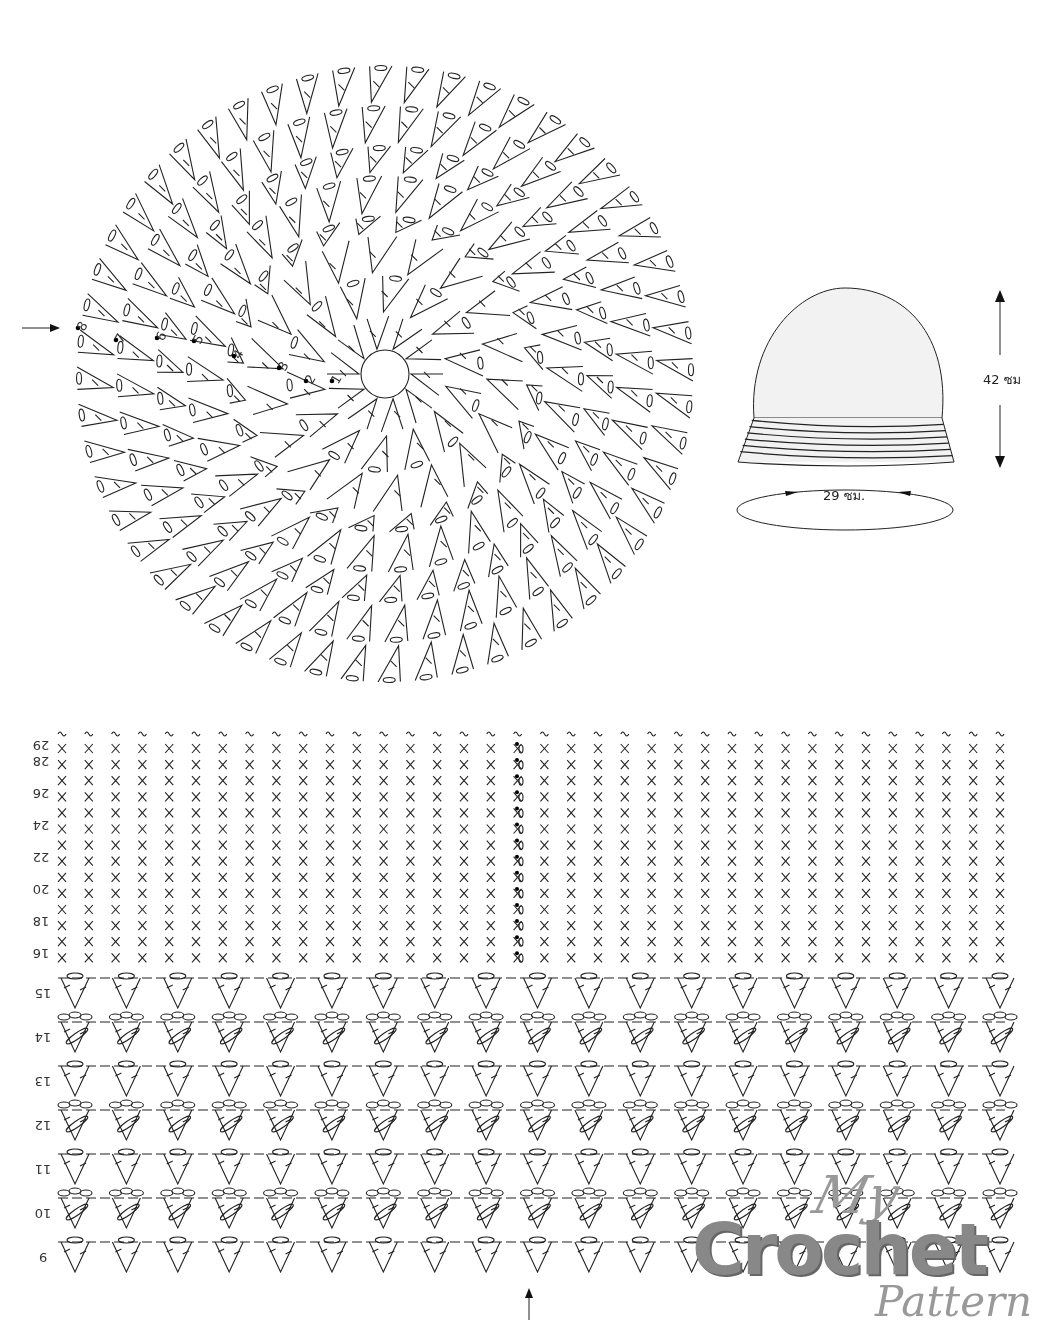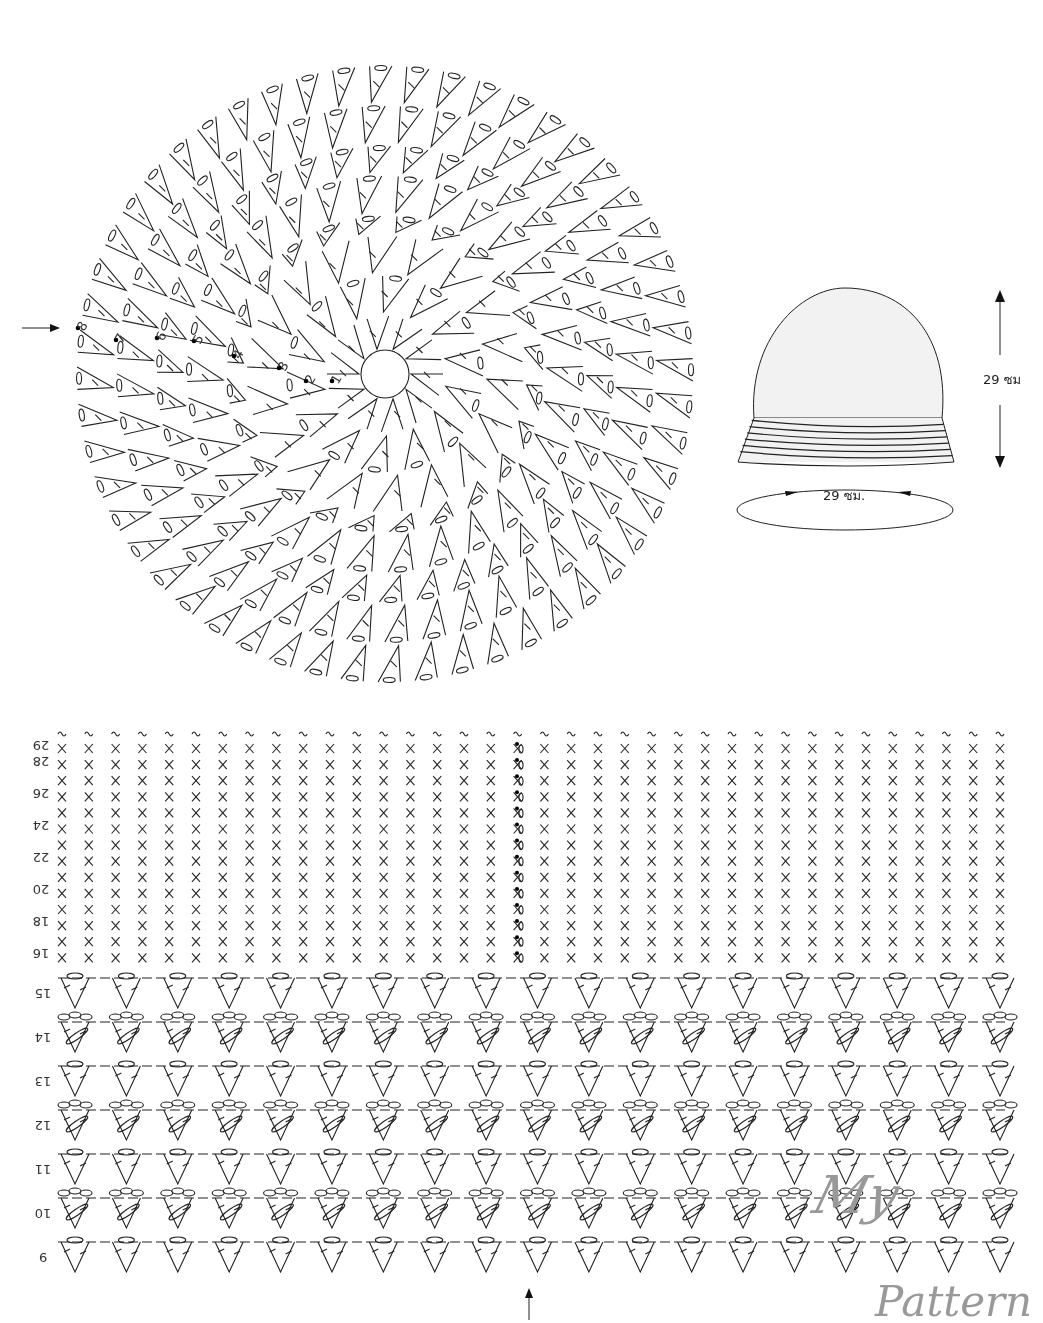--- a/index.html
+++ b/index.html
@@ -721,21 +721,21 @@
 
     <line x1="270" y1="12" x2="270" y2="75" stroke="#222"></line>
     <line x1="270" y1="125" x2="270" y2="186" stroke="#222"></line>
     <path d="M265,22 L270,10 L275,22 Z" fill="#111"></path>
     <path d="M265,176 L270,188 L275,176 Z" fill="#111"></path>
 
     <ellipse cx="115" cy="230" rx="108" ry="20" fill="none" stroke="#222"></ellipse>
     <path d="M55,211 L68,212 L56,216 Z" fill="#111"></path>
     <path d="M181,211 L168,212 L180,216 Z" fill="#111"></path>
   </svg>
-  <div class="hat-label" style="left:253px;top:89px;background:#fff;">29 ซม</div>
+  <div class="hat-label" style="left:253px;top:89px;background:#fff;">42 ซม</div>
   <div class="hat-label" style="left:93px;top:205px;">29 ซม.</div>
 </div>
 
 <div class="abs" style="left:0;top:720px;width:1043px;height:603px;">
   <svg id="brimSvg" width="1043" height="603">
       <g stroke="#222" stroke-width="1.1" fill="none">
         <path d="M58,14 q2,-4 4,0 q2,4 4,0"></path>
         <line x1="58" y1="24" x2="66" y2="33"></line>
         <line x1="66" y1="24" x2="58" y2="33"></line>
         <line x1="58" y1="40.1" x2="66" y2="49.1"></line>
@@ -2535,14 +2535,15 @@
       <div class="rnum" style="left: 32px; top: 354px;">13</div>
       <div class="rnum" style="left: 32px; top: 398px;">12</div>
       <div class="rnum" style="left: 32px; top: 442px;">11</div>
       <div class="rnum" style="left: 32px; top: 486px;">10</div>
       <div class="rnum" style="left: 32px; top: 530px;">9</div>
     </div>
 </div>
 
 <div class="abs" style="left:690px;top:1165px;width:353px;height:158px;">
   <div class="wm-script" style="left:125px;top:0;font-size:52px;transform:skewX(-15deg);">My</div>
+  <div class="wm" style="left:2px;top:42px;font-size:72px;letter-spacing:-3px;text-shadow:2px 2px 0 #666;">Crochet</div>
   <div class="wm-script" style="left:185px;top:112px;font-size:42px;">Pattern</div>
 </div>
 
 </body></html>

